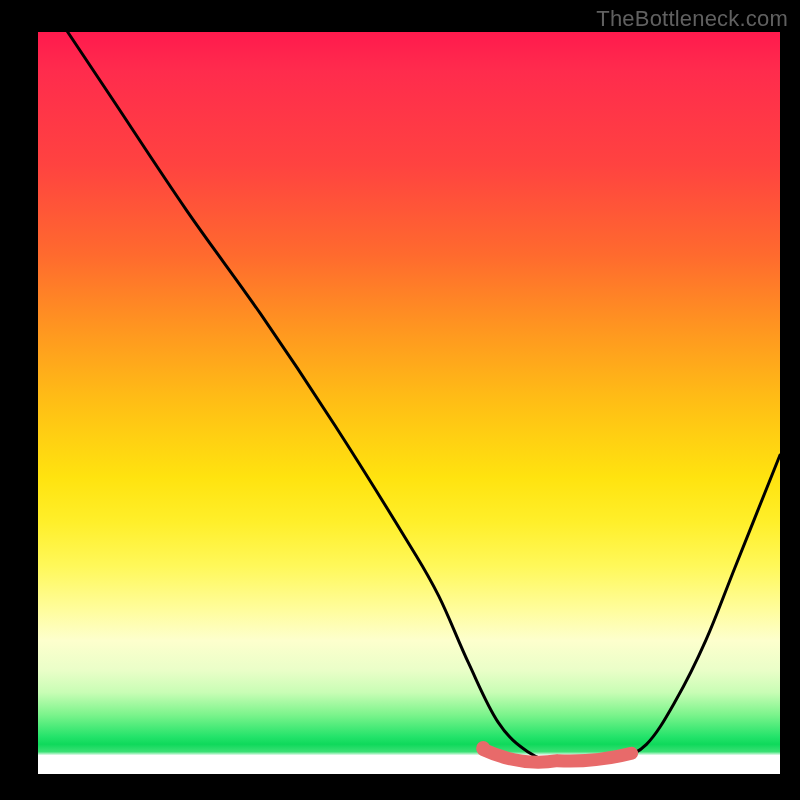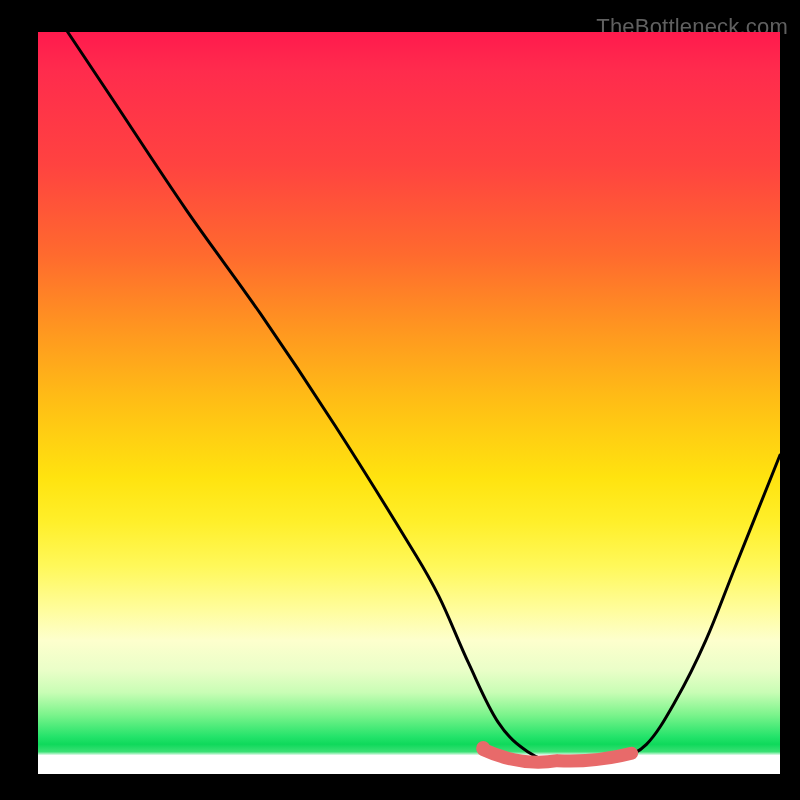--- a/index.html
+++ b/index.html
@@ -44,21 +44,21 @@
       #7cf48c 92%,
       #23e36a 95%,
       #0fd95b 96%,
       #3ae074 97%,
       #ffffff 97.5%,
       #ffffff 100%
     );
   }
   .watermark {
     position: absolute;
-    top: 14px;
+    top: 6px;
     right: 12px;
     color: #606060;
     font-size: 22px;
     font-weight: 500;
     letter-spacing: 0.2px;
     user-select: none;
   }
   svg.curve {
     position: absolute;
     left: 0;

